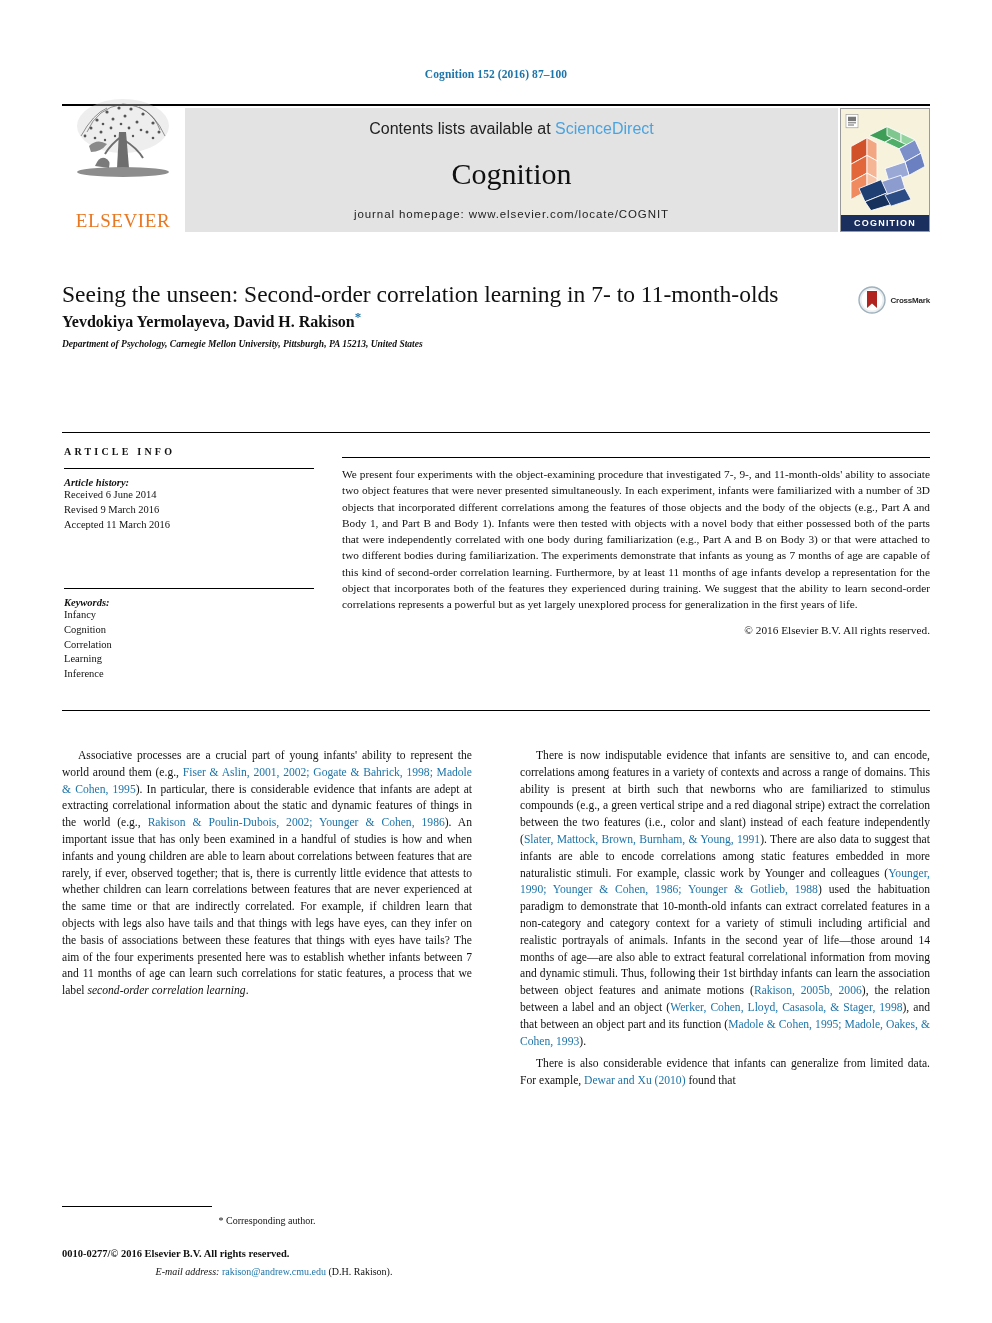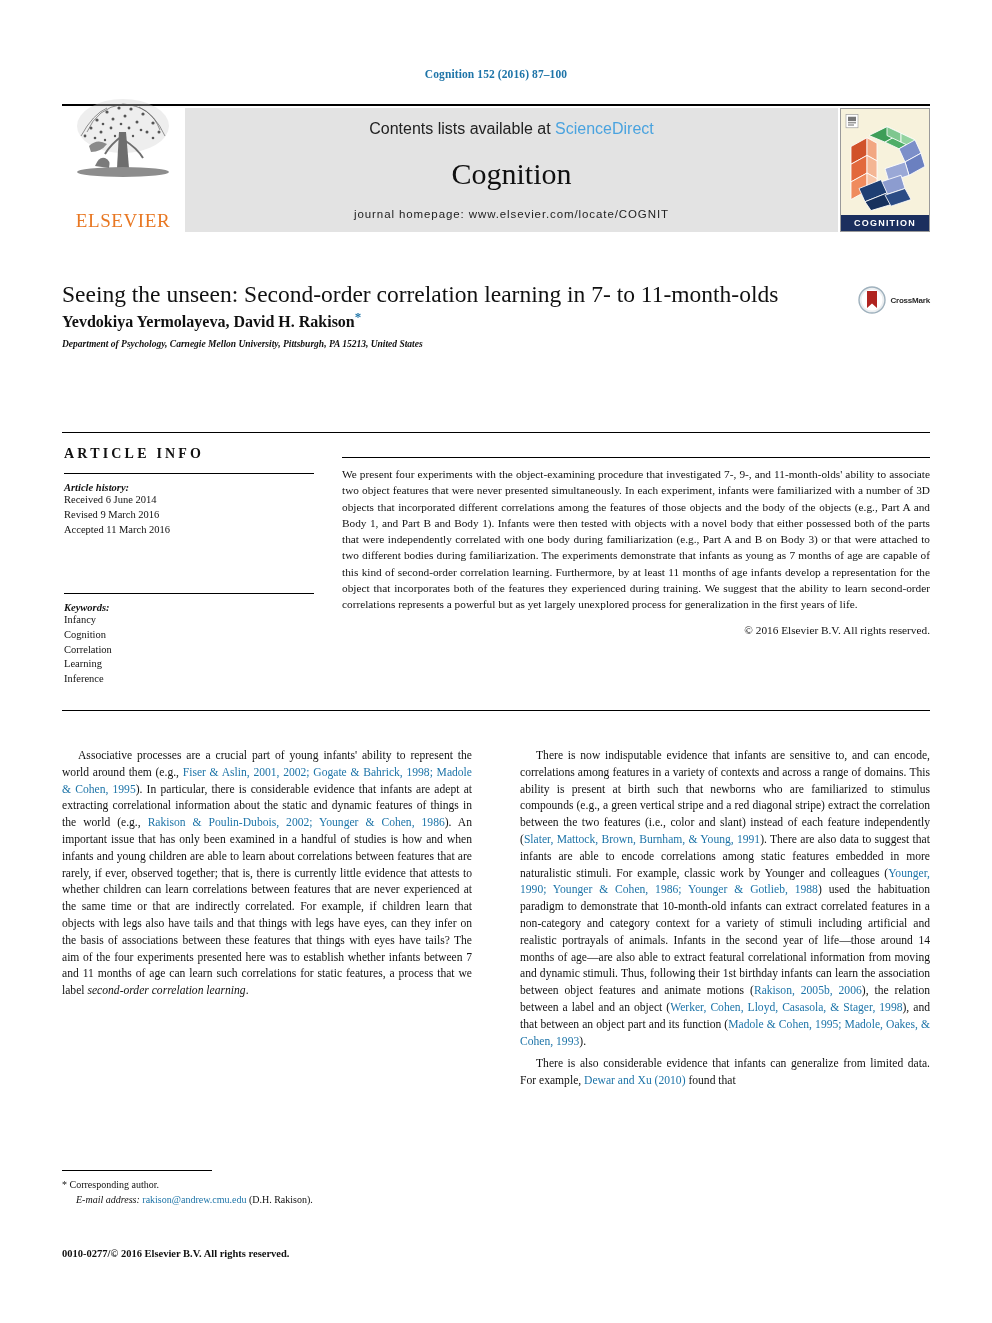--- a/index.html
+++ b/index.html
@@ -100,21 +100,21 @@
   }
 
   
   .rule-thin { position:absolute; left:62px; width:868px; border-top:1px solid #000; }
 
   .info-col { position:absolute; left:64px; top:446px; width:250px; }
   .abs-col  { position:absolute; left:342px; top:446px; width:588px; }
 
   .sect-head {
     font-family:"Liberation Serif", serif;
-    font-size:14px; font-weight:bold;
+    font-size:10px; font-weight:bold;
     letter-spacing:3.2px; color:#111; text-transform:uppercase;
   }
   .hr-sub { border-top:1px solid #000; margin:11px 0 8px 0; }
 
   .info-label {
     font-family:"Liberation Serif", serif;
     font-style:italic; font-weight:bold; font-size:10.5px; color:#111;
   }
   .info-line {
     font-family:"Liberation Serif", serif;
@@ -141,21 +141,21 @@
   }
   .para {
     font-family:"Liberation Serif", serif;
     font-size:11.6px; line-height:1.45; text-align:justify;
     color:#111; text-indent:16px; margin:0 0 6px 0;
   }
   .cite { color:#1d74a8; }
   .ital { font-style:italic; }
 
   
-  .footnote-area { position:absolute; left:62px; top:1170px; width:410px; }
+  .footnote-area { position:absolute; left:62px; top:1206px; width:410px;text-align:center; }
   .foot-rule { border-top:1px solid #000; width:150px; margin-bottom:7px; }
   .foot-line {
     font-family:"Liberation Serif", serif;
     font-size:10px; line-height:1.45; color:#111;
   }
   .foot-line .star { font-size:10px; }
   .doi-block { position:absolute; left:62px; top:1243px; width:430px; }
   .doi-link {
     font-family:"Liberation Serif", serif;
     font-size:10.5px; color:#1d74a8; text-decoration:underline;
@@ -332,21 +332,21 @@
     </div>
 
   </div>
 
   <div class="footnote-area">
     <div class="foot-rule"></div>
     <div class="foot-line">
       <span class="star">*</span>
       <span>Corresponding author.</span>
     </div>
-    <div class="foot-line" style="padding-left:14px;">
+    <div class="foot-line" style="padding-left:14px;margin-top:36px;">
       <span class="ital">E-mail address:</span>
       <span class="cite">rakison@andrew.cmu.edu</span>
       <span>(D.H. Rakison).</span>
     </div>
   </div>
 
   <div class="doi-block">
     <span class="issn-line">0010-0277/© 2016 Elsevier B.V. All rights reserved.</span>
   </div>
 

